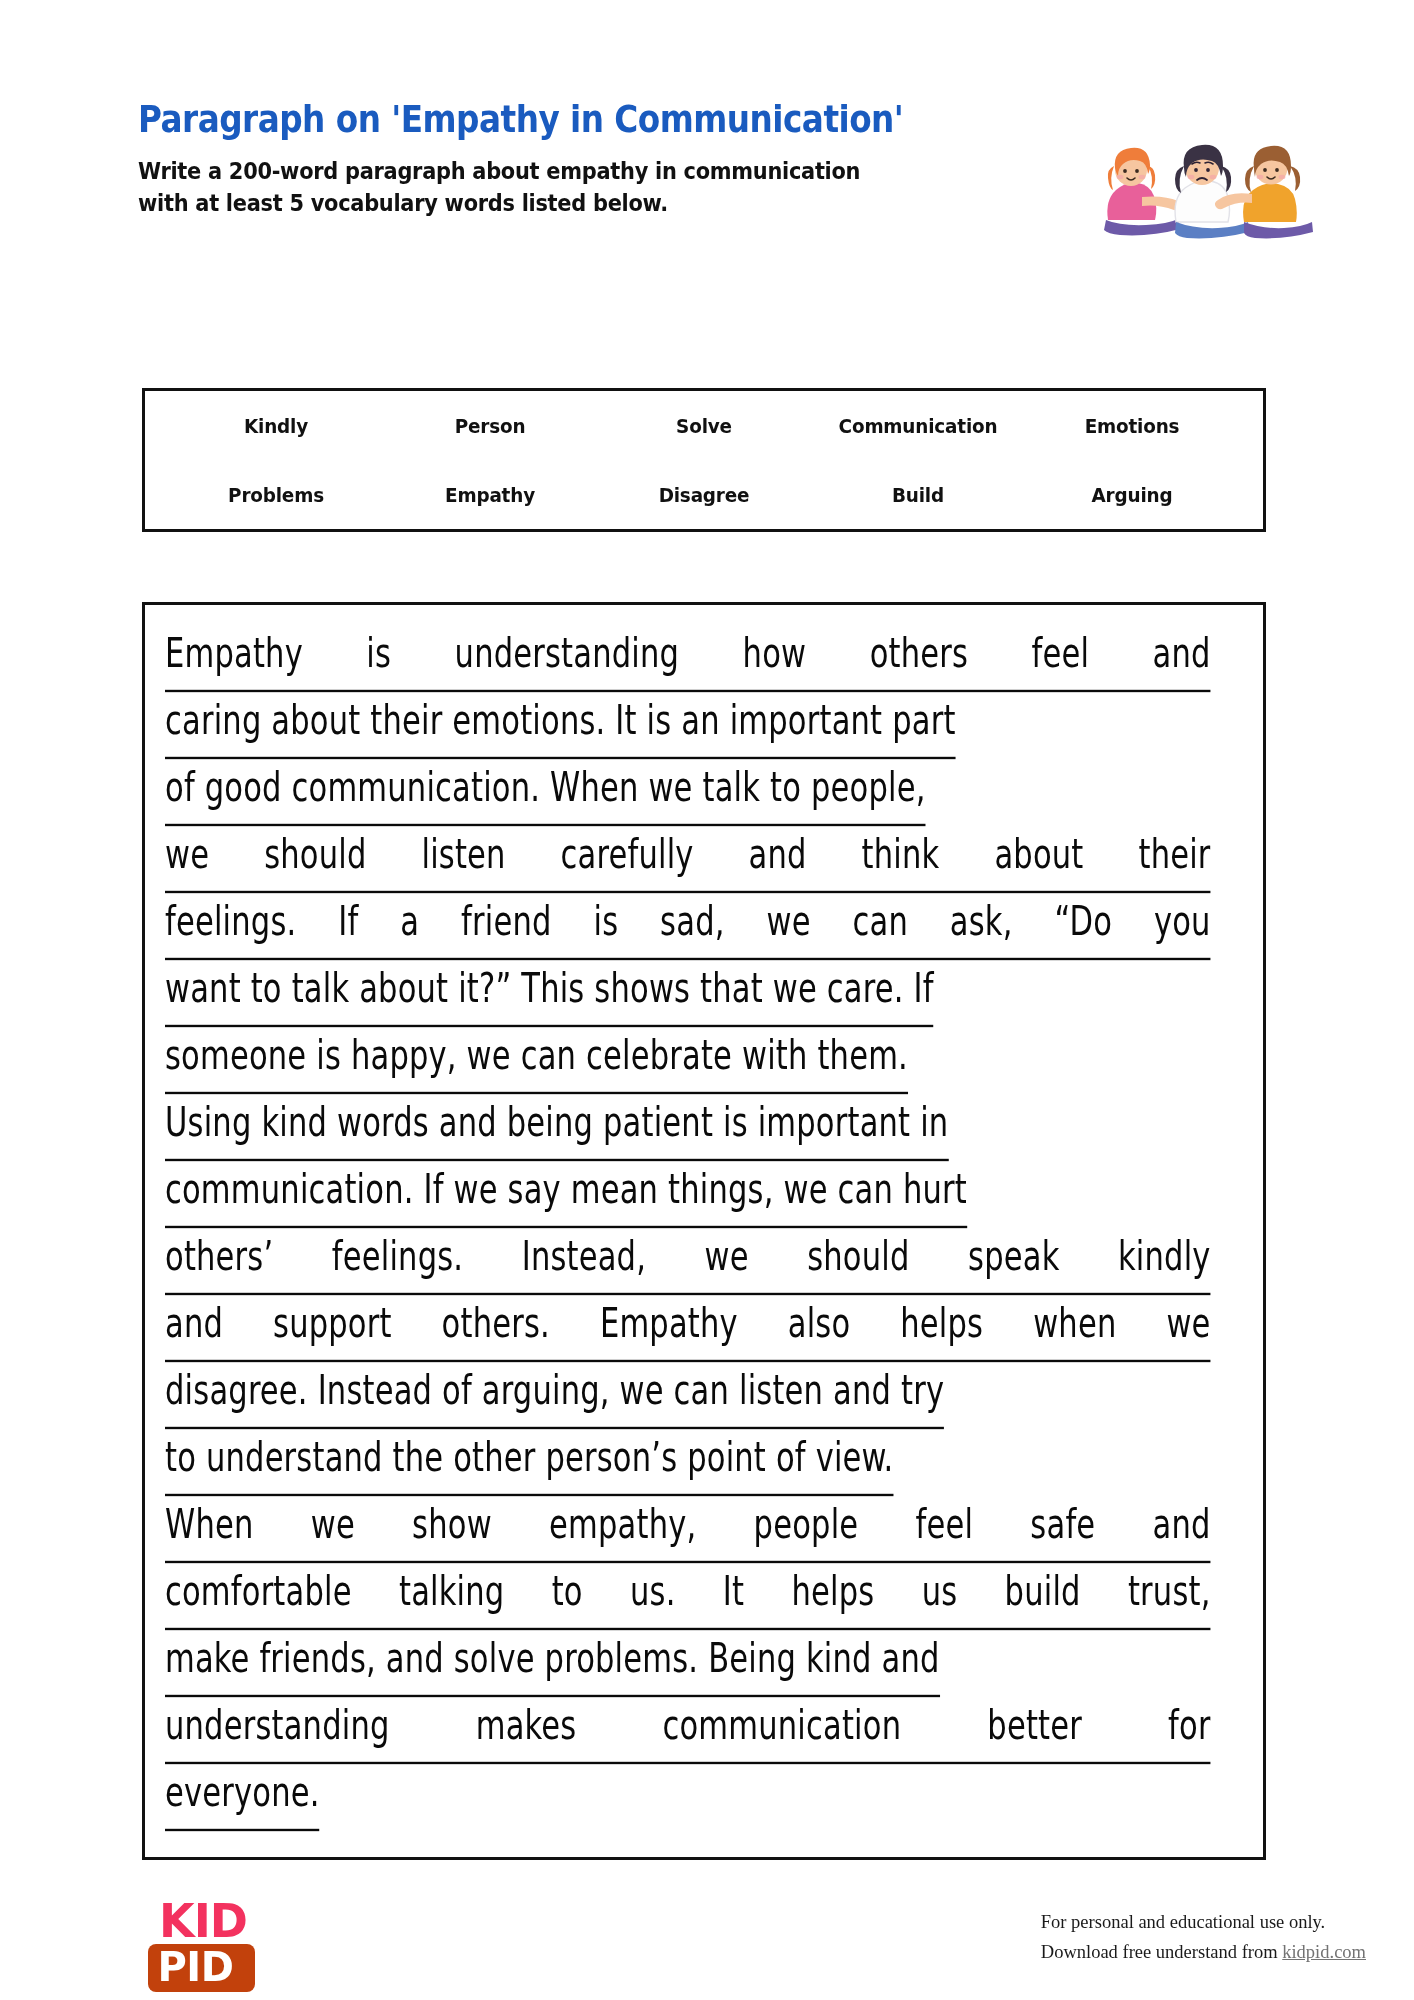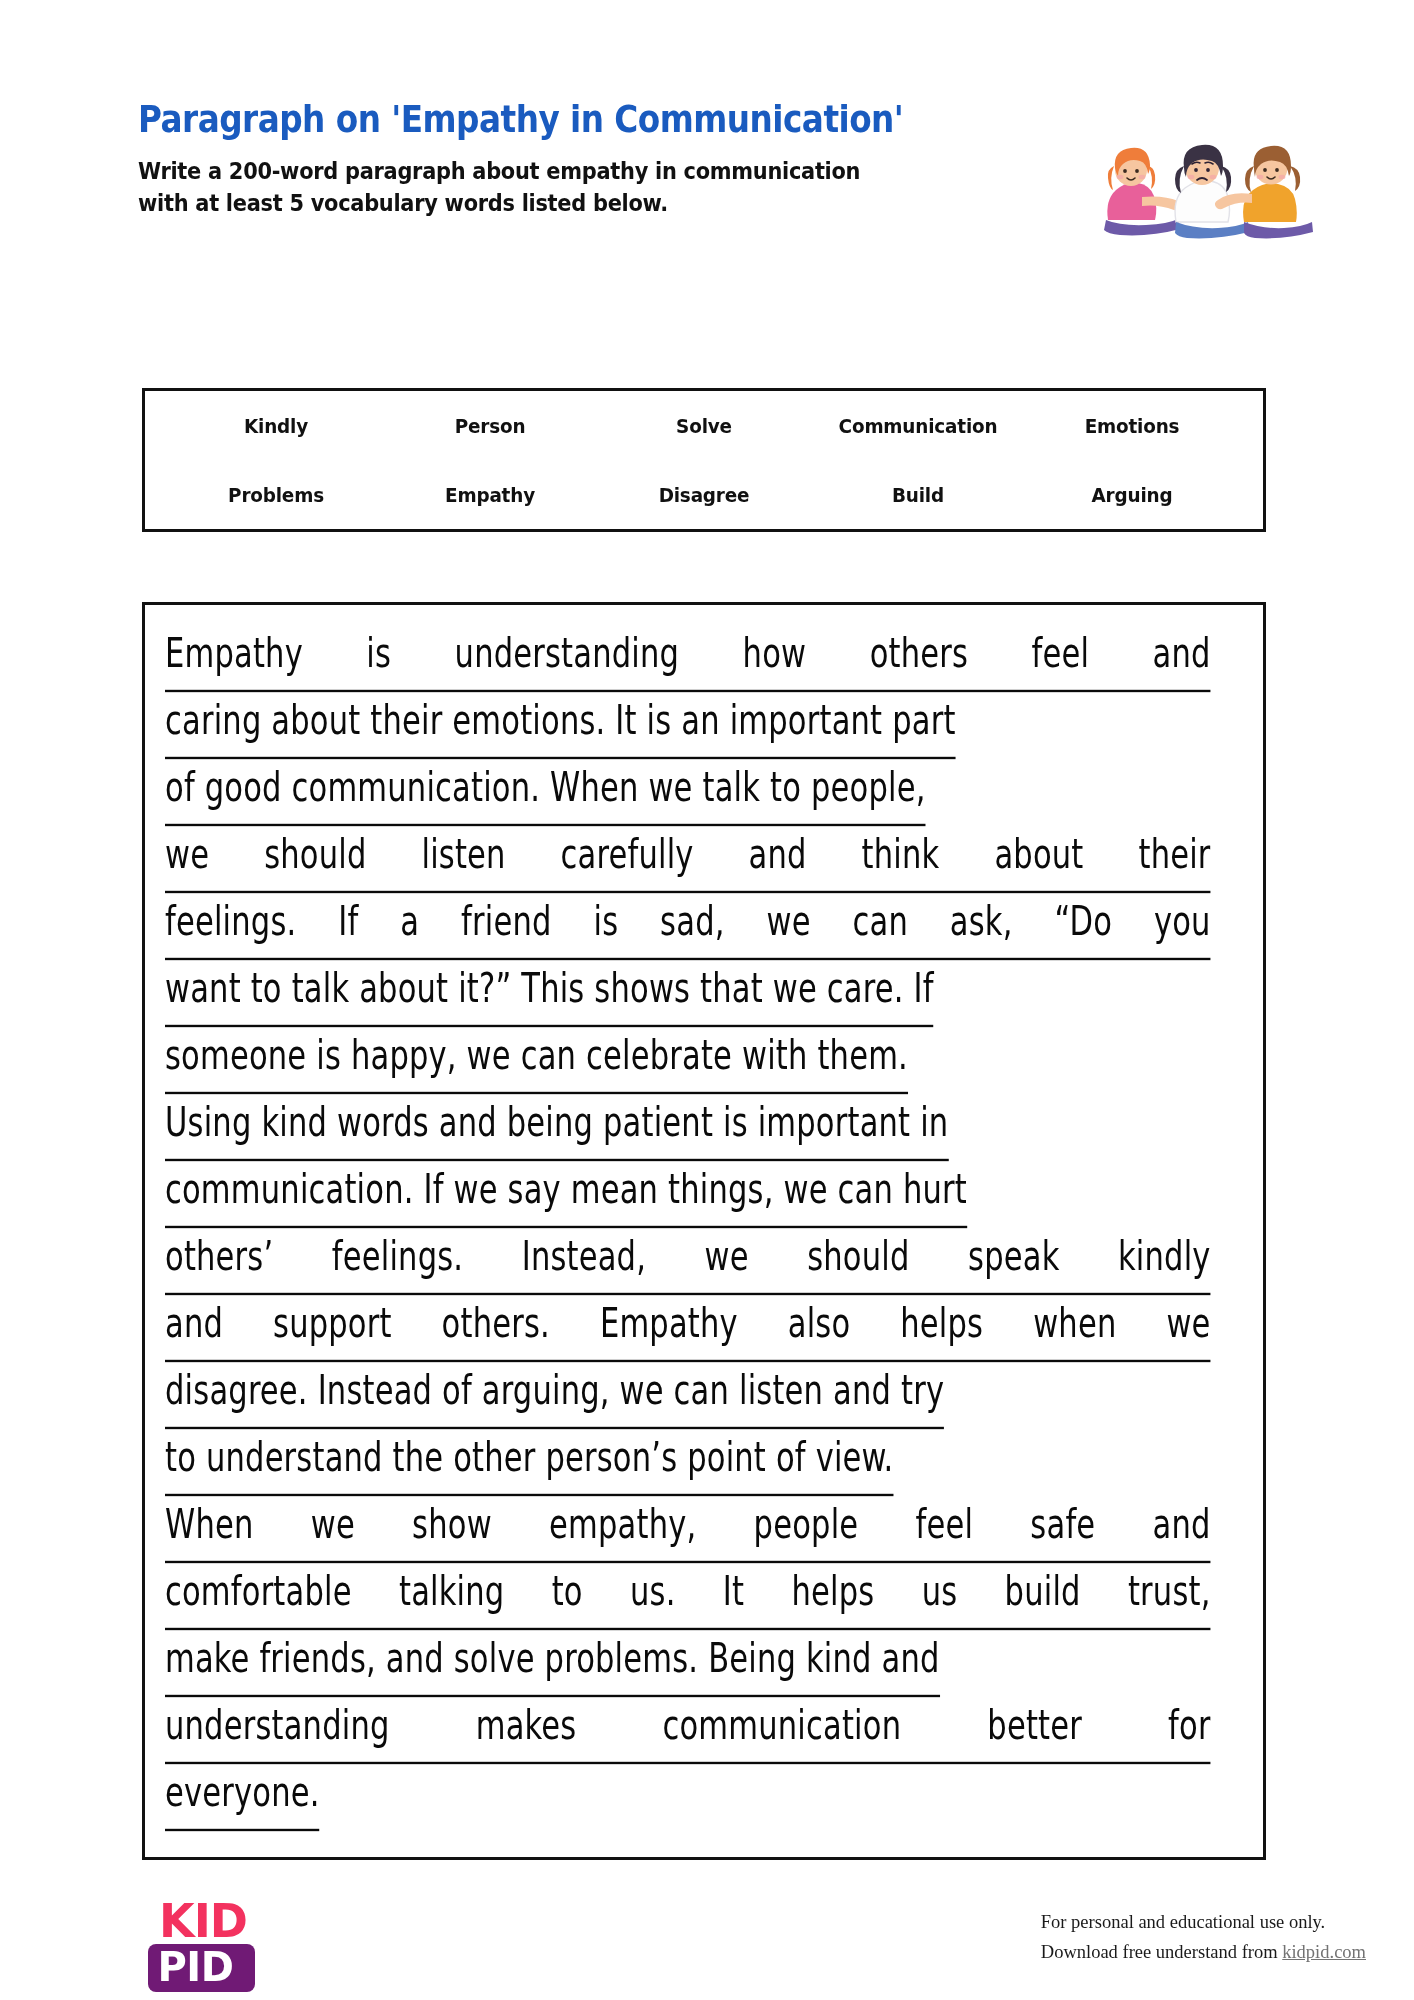--- a/index.html
+++ b/index.html
@@ -141,21 +141,21 @@
     font-weight: 700;
     color: #f3325f;
     letter-spacing: -1px;
     line-height: 1;
   }
   .logo-pid {
     font-family: "DejaVu Sans", sans-serif;
     font-size: 40px;
     font-weight: 700;
     color: #ffffff;
-    background: #701a75;
+    background: #c2410c;
     border-radius: 8px;
     padding: 2px 22px 4px 10px;
     letter-spacing: -0.5px;
     line-height: 1.05;
     margin-left: -3px;
   }
   .logo-url {
     margin-top: 18px;
     font-family: "Liberation Sans", sans-serif;
     font-size: 17px;

